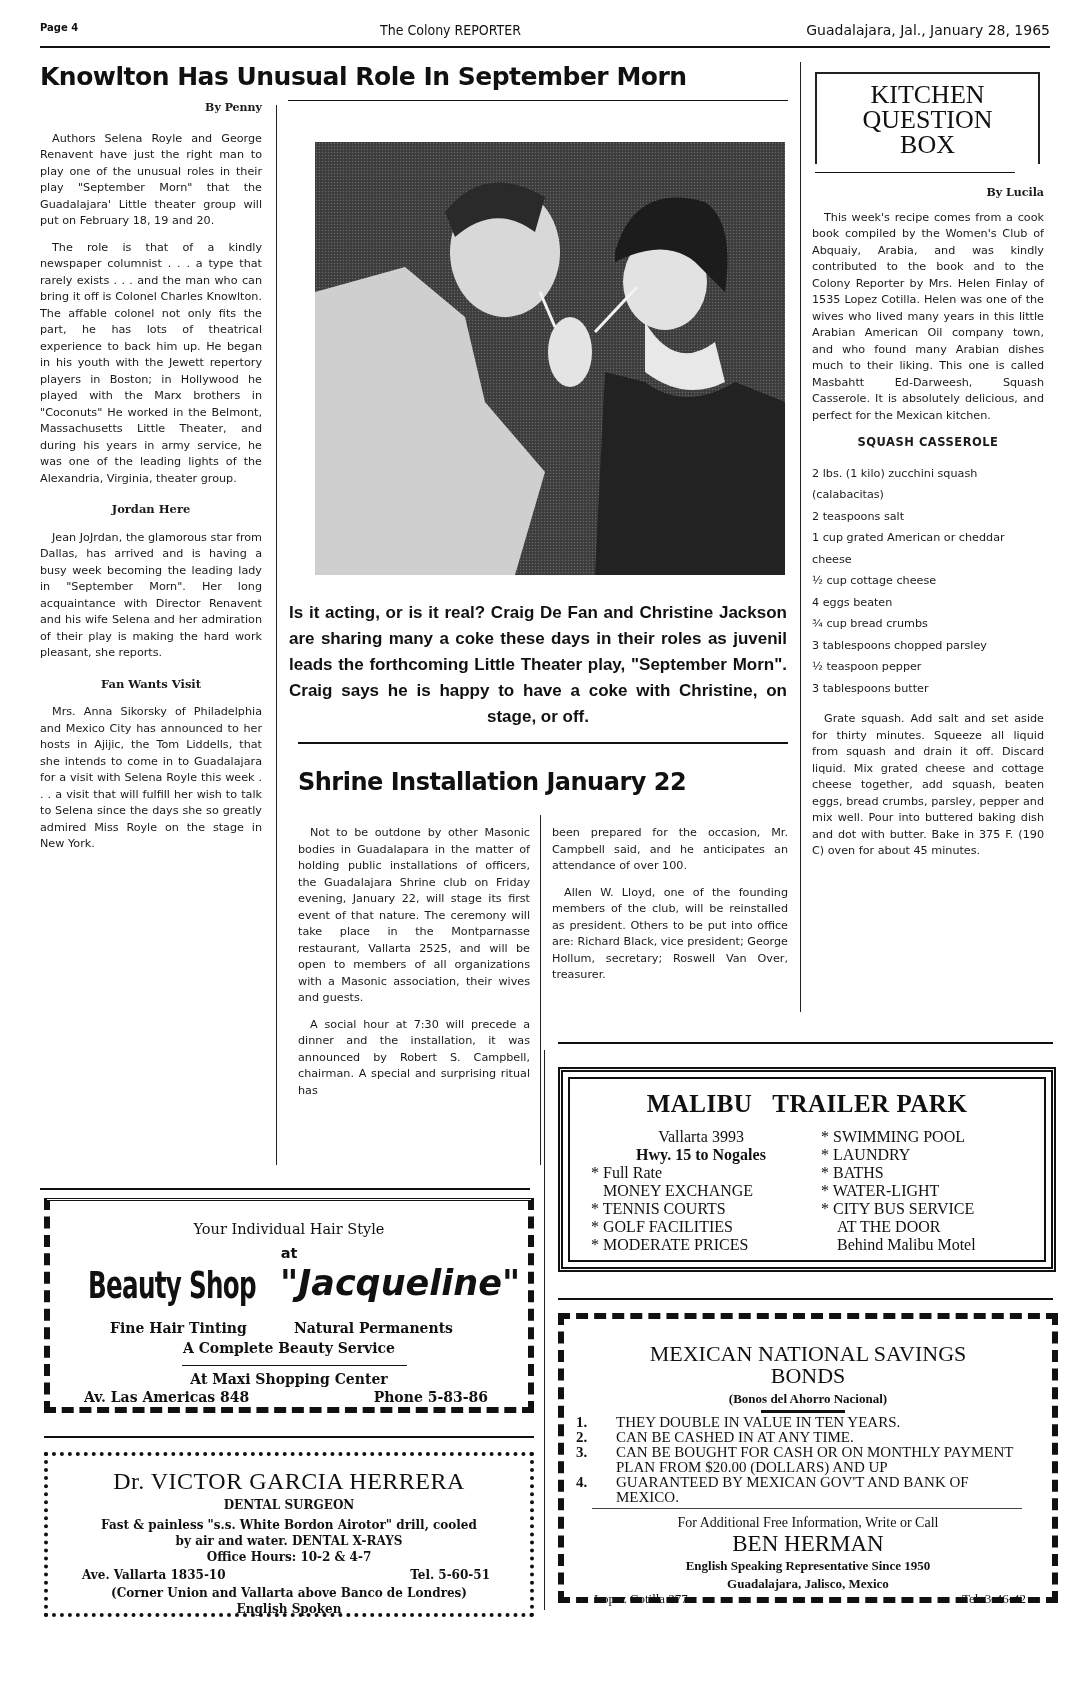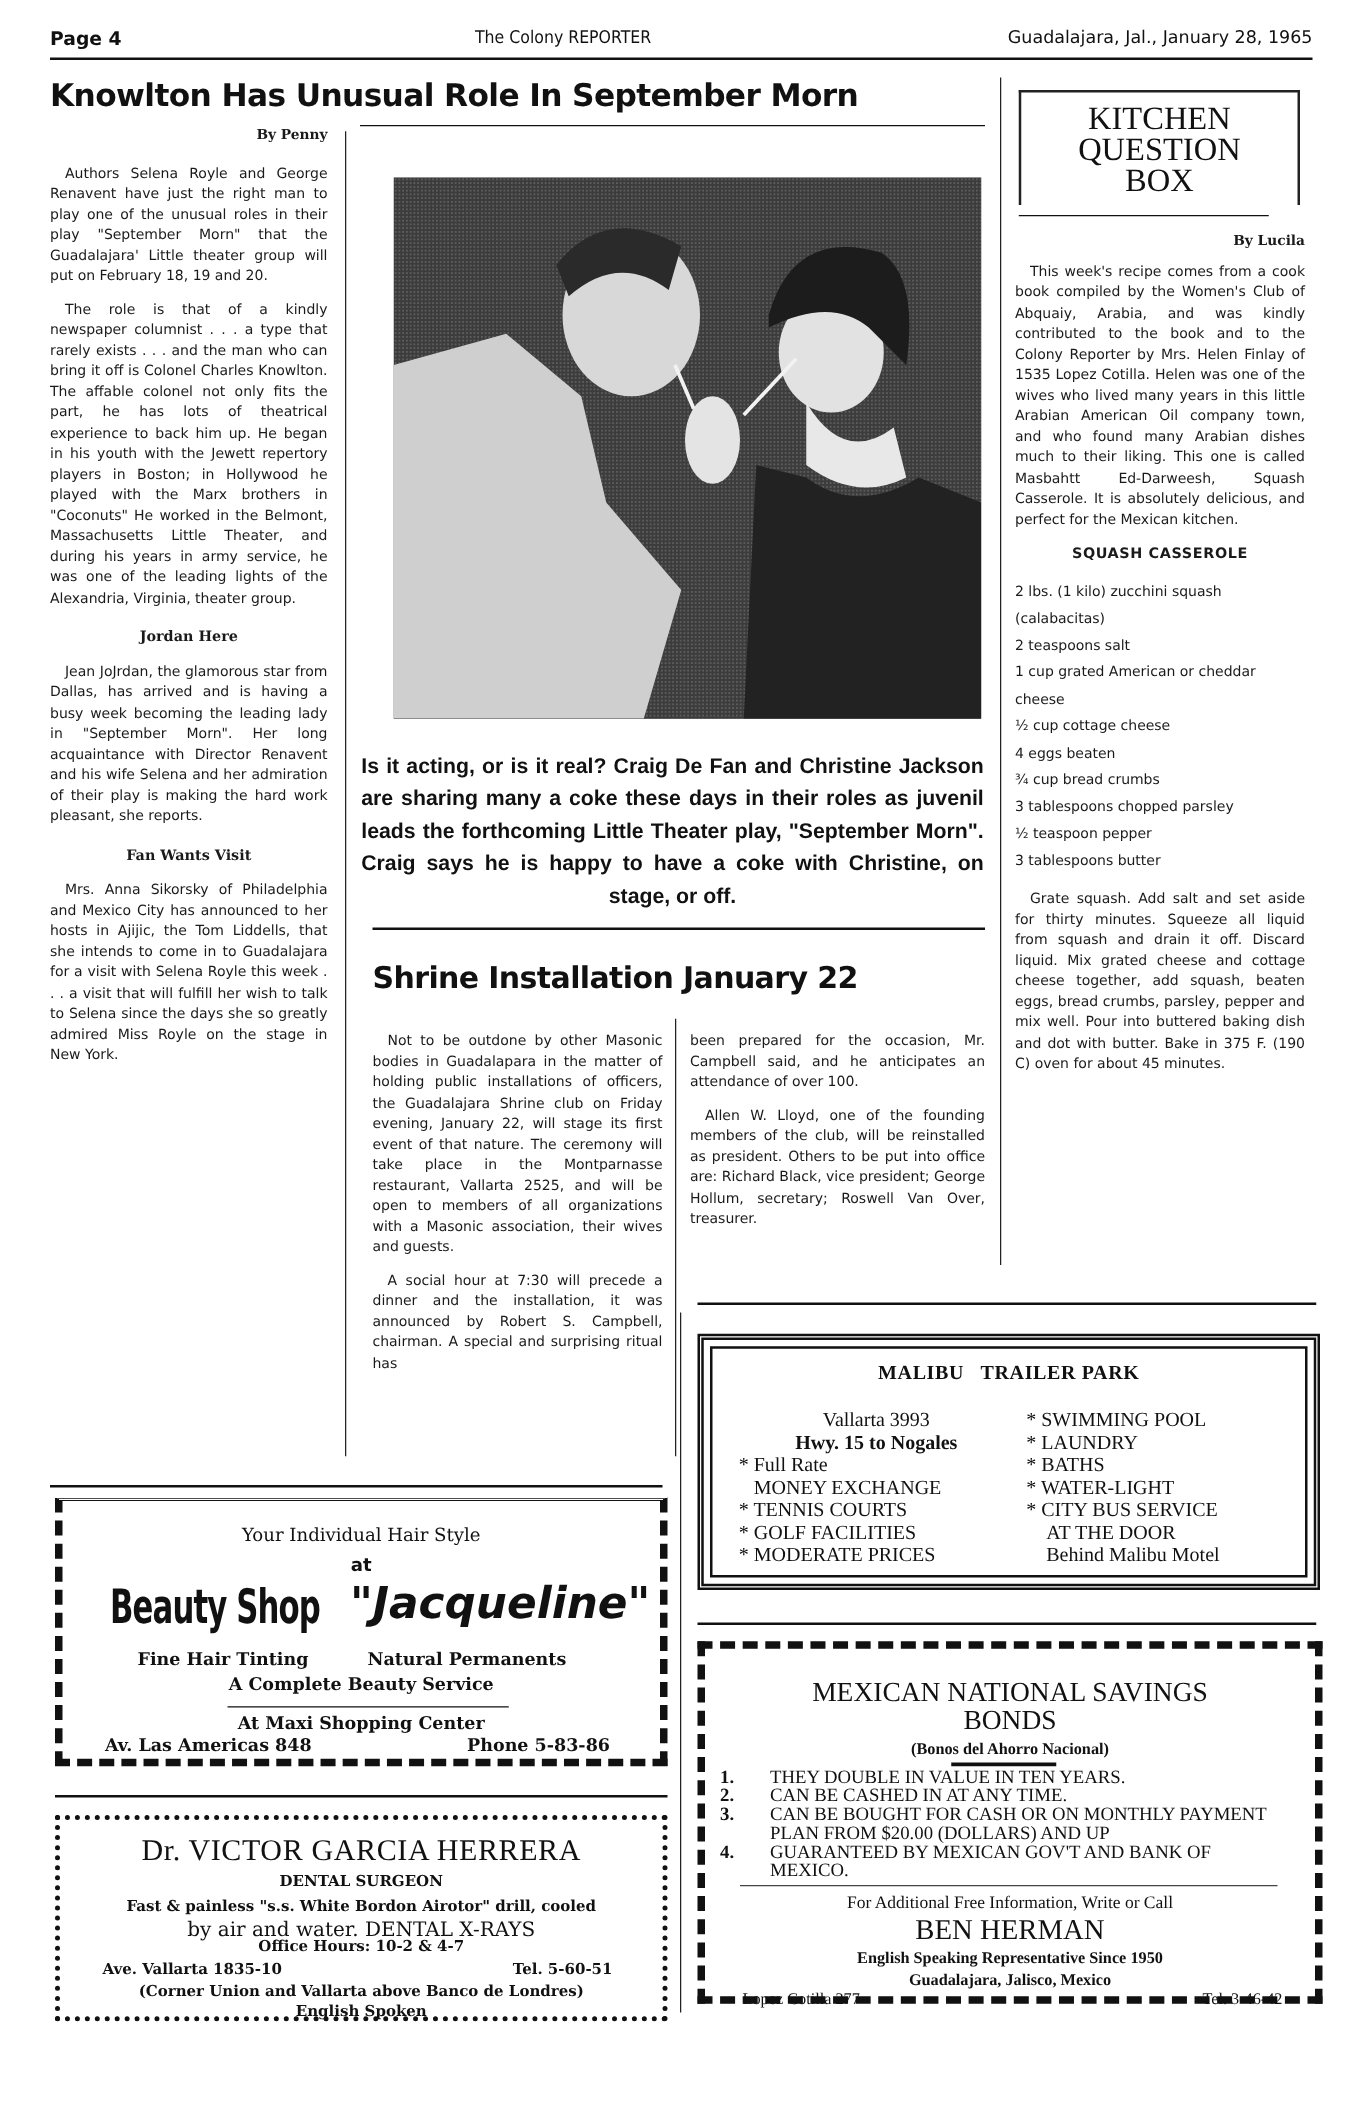--- a/index.html
+++ b/index.html
@@ -1,57 +1,57 @@
 <!DOCTYPE html>
 <html><head>
 <meta charset="utf-8">
 <style>
   html, body { margin:0; padding:0; background:#ffffff; }
   body { width:1090px; height:1684px; position:relative; overflow:hidden; color:#111; font-family:"DejaVu Sans", sans-serif; }
   .abs { position:absolute; }
   .masthead { left:40px; top:22px; width:1010px; height:24px; font-size:15px; }
-  .masthead .pg { position:absolute; left:0; top:0; font-weight:bold; font-family:"DejaVu Sans", sans-serif; font-size:15px; }
+  .masthead .pg { position:absolute; left:0; top:0; font-weight:bold; font-family:"DejaVu Sans", sans-serif; font-size:10px; }
   .masthead .title { position:absolute; left:340px; top:0; font-family:"DejaVu Sans Condensed","DejaVu Sans", sans-serif; font-size:14px; }
   .masthead .date { position:absolute; right:0; top:0; font-size:14px; }
   .rule { position:absolute; background:#111; }
   .headline { font-family:"DejaVu Sans", sans-serif; font-weight:bold; letter-spacing:-0.5px; }
   .col p { margin:0 0 10px 0; text-align:justify; text-indent:12px; }
   .col { font-size:11.2px; line-height:16.5px; font-family:"DejaVu Sans", sans-serif; color:#1a1a1a; }
   .byline { text-align:right; font-weight:bold; font-family:"DejaVu Serif", serif; font-size:11px; margin:0 0 14px 0; }
   .subhead { text-align:center; font-weight:bold; font-family:"DejaVu Serif", serif; font-size:11.5px; margin:14px 0 12px 0; }
   .vline { position:absolute; width:1px; background:#222; }
   .photo { position:absolute; left:315px; top:142px; width:470px; height:433px; background:#3a3a3a; overflow:hidden; }
   .caption { position:absolute; left:289px; top:600px; width:498px; font-size:17px; line-height:26px; font-weight:bold; text-align:justify; text-align-last:center; font-family:Liberation Sans, sans-serif; }
   .kbox { position:absolute; left:815px; top:72px; width:225px; height:92px; border-left:2px solid #222; border-right:2px solid #222; border-top:2px solid #222; text-align:center; font-family:"Liberation Serif", serif; font-size:26px; line-height:25px; padding-top:8px; box-sizing:border-box; }
   .recipe-title { text-align:center; font-weight:bold; font-size:11.5px; margin:10px 0 12px 0; letter-spacing:0.5px; }
   .ingredients { margin:0; padding:0; list-style:none; }
   .ingredients li { font-size:11.2px; line-height:21.5px; }
   .ad { position:absolute; box-sizing:border-box; background:#fff; }
   .ad-malibu { left:558px; top:1067px; width:498px; height:205px; border:5px double #111; outline:2px solid #111; outline-offset:-12px; font-family:"Liberation Serif", serif; }
-  .ad-malibu .name { position:absolute; left:0; right:0; top:18px; text-align:center; font-weight:bold; font-size:16px; letter-spacing:0.5px; }
+  .ad-malibu .name { position:absolute; left:0; right:0; top:18px; text-align:center; font-weight:bold; font-size:25px; letter-spacing:0.5px; }
   .ad-malibu .left { position:absolute; left:28px; top:56px; width:220px; font-size:16px; line-height:18px; }
   .ad-malibu .right { position:absolute; left:258px; top:56px; width:230px; font-size:16px; line-height:18px; }
   .ad-malibu .centered { text-align:center; }
   .ad-beauty { left:44px; top:1198px; width:490px; height:215px; border-left:6px dashed #111; border-right:6px dashed #111; border-bottom:6px dashed #111; border-top:3px double #111; font-family:"DejaVu Sans", sans-serif; text-align:center; }
   .ad-beauty .l1 { position:absolute; left:0; right:0; top:20px; font-size:14.5px; font-family:"DejaVu Serif", serif; }
   .ad-beauty .l2 { position:absolute; left:0; right:0; top:44px; font-size:14.5px; font-weight:bold; }
   .ad-beauty .shop { position:absolute; left:38px; top:62px; font-family:"DejaVu Sans Condensed","DejaVu Sans", sans-serif; font-weight:bold; font-size:38px; transform:scaleX(0.72); transform-origin:left; letter-spacing:-1px; }
   .ad-beauty .jac { position:absolute; left:230px; top:62px; font-weight:bold; font-style:italic; font-size:35px; letter-spacing:0px; }
   .ad-beauty .svc1 { position:absolute; left:60px; top:119px; font-size:14px; font-family:"DejaVu Serif", serif; font-weight:bold; }
   .ad-beauty .svc2 { position:absolute; right:75px; top:119px; font-size:14px; font-family:"DejaVu Serif", serif; font-weight:bold; }
   .ad-beauty .svc3 { position:absolute; left:0; right:0; top:139px; font-size:14px; font-family:"DejaVu Serif", serif; font-weight:bold; }
   .ad-beauty .hr { position:absolute; left:132px; width:225px; top:164px; height:1px; background:#111; }
   .ad-beauty .loc { position:absolute; left:0; right:0; top:170px; font-size:14px; font-family:"DejaVu Serif", serif; font-weight:bold; }
   .ad-beauty .addr { position:absolute; left:34px; top:188px; font-size:14px; font-family:"DejaVu Serif", serif; font-weight:bold; }
   .ad-beauty .phone { position:absolute; right:40px; top:188px; font-size:14px; font-family:"DejaVu Serif", serif; font-weight:bold; }
   .ad-dental { left:44px; top:1452px; width:490px; height:165px; border:4px dotted #111; font-family:"DejaVu Serif", serif; text-align:center; }
   .ad-dental .name { position:absolute; left:0; right:0; top:12px; font-size:24px; font-family:"Liberation Serif", serif; letter-spacing:0.5px; }
   .ad-dental .sub { position:absolute; left:0; right:0; top:42px; font-size:12px; font-weight:bold; }
   .ad-dental .d1 { position:absolute; left:0; right:0; top:62px; font-size:12px; font-weight:bold; }
-  .ad-dental .d2 { position:absolute; left:0; right:0; top:78px; font-size:16px; font-weight:normal; }
+  .ad-dental .d2 { position:absolute; left:0; right:0; top:78px; font-size:12px; font-weight:bold; }
   .ad-dental .d3 { position:absolute; left:0; right:0; top:94px; font-size:12px; font-weight:bold; }
   .ad-dental .addr { position:absolute; left:34px; top:112px; font-size:12px; font-weight:bold; }
   .ad-dental .tel { position:absolute; right:40px; top:112px; font-size:12px; font-weight:bold; }
   .ad-dental .d4 { position:absolute; left:0; right:0; top:130px; font-size:12px; font-weight:bold; }
   .ad-dental .d5 { position:absolute; left:0; right:0; top:146px; font-size:12px; font-weight:bold; }
   .ad-bonds { left:558px; top:1313px; width:500px; height:290px; border:6px dashed #111; font-family:"Liberation Serif", serif; }
   .ad-bonds .t1 { position:absolute; left:0; right:0; top:22px; text-align:center; font-size:22px; }
   .ad-bonds .t2 { position:absolute; left:0; right:0; top:44px; text-align:center; font-size:22px; }
   .ad-bonds .t3 { position:absolute; left:0; right:0; top:72px; text-align:center; font-size:13px; font-weight:bold; }
   .ad-bonds .bar { position:absolute; left:197px; top:91px; width:84px; height:3px; background:#111; }

